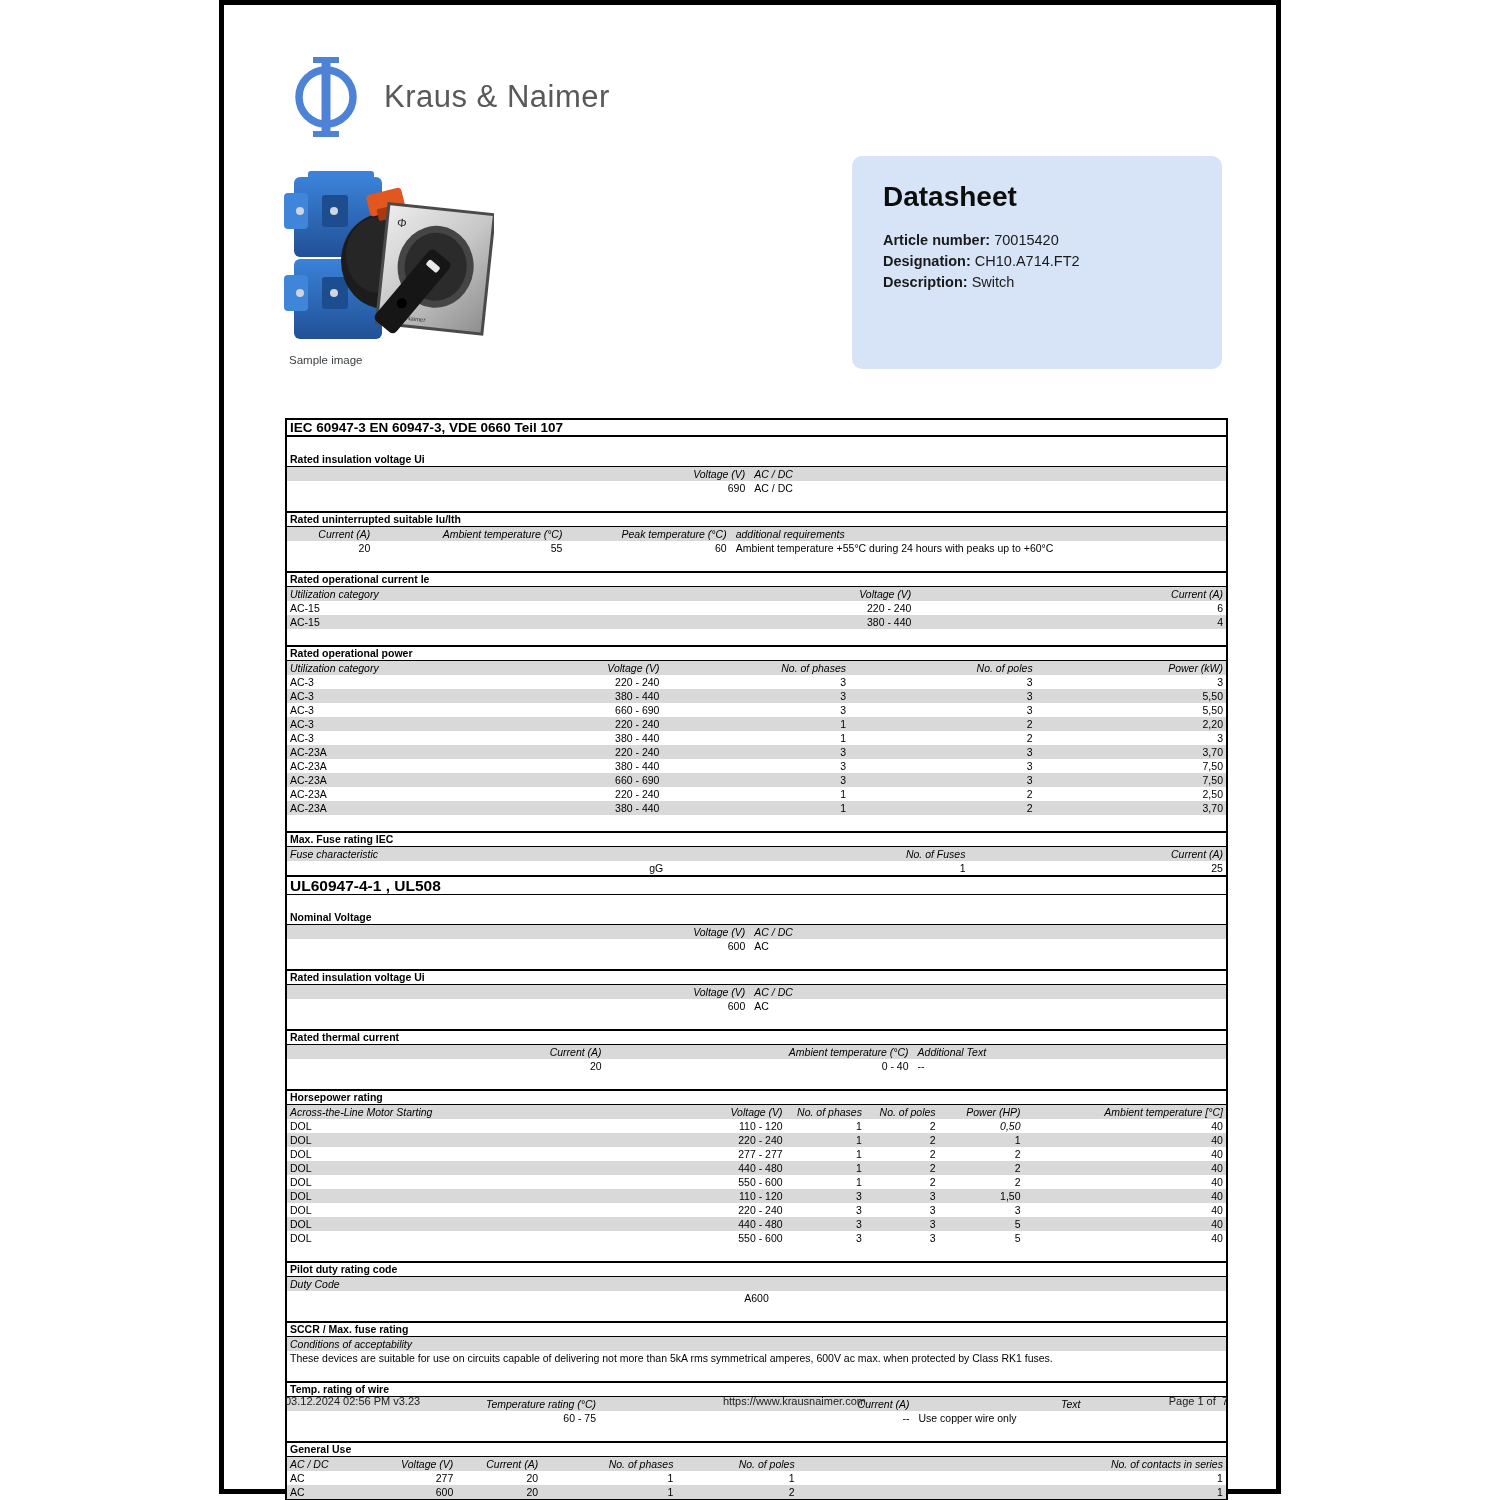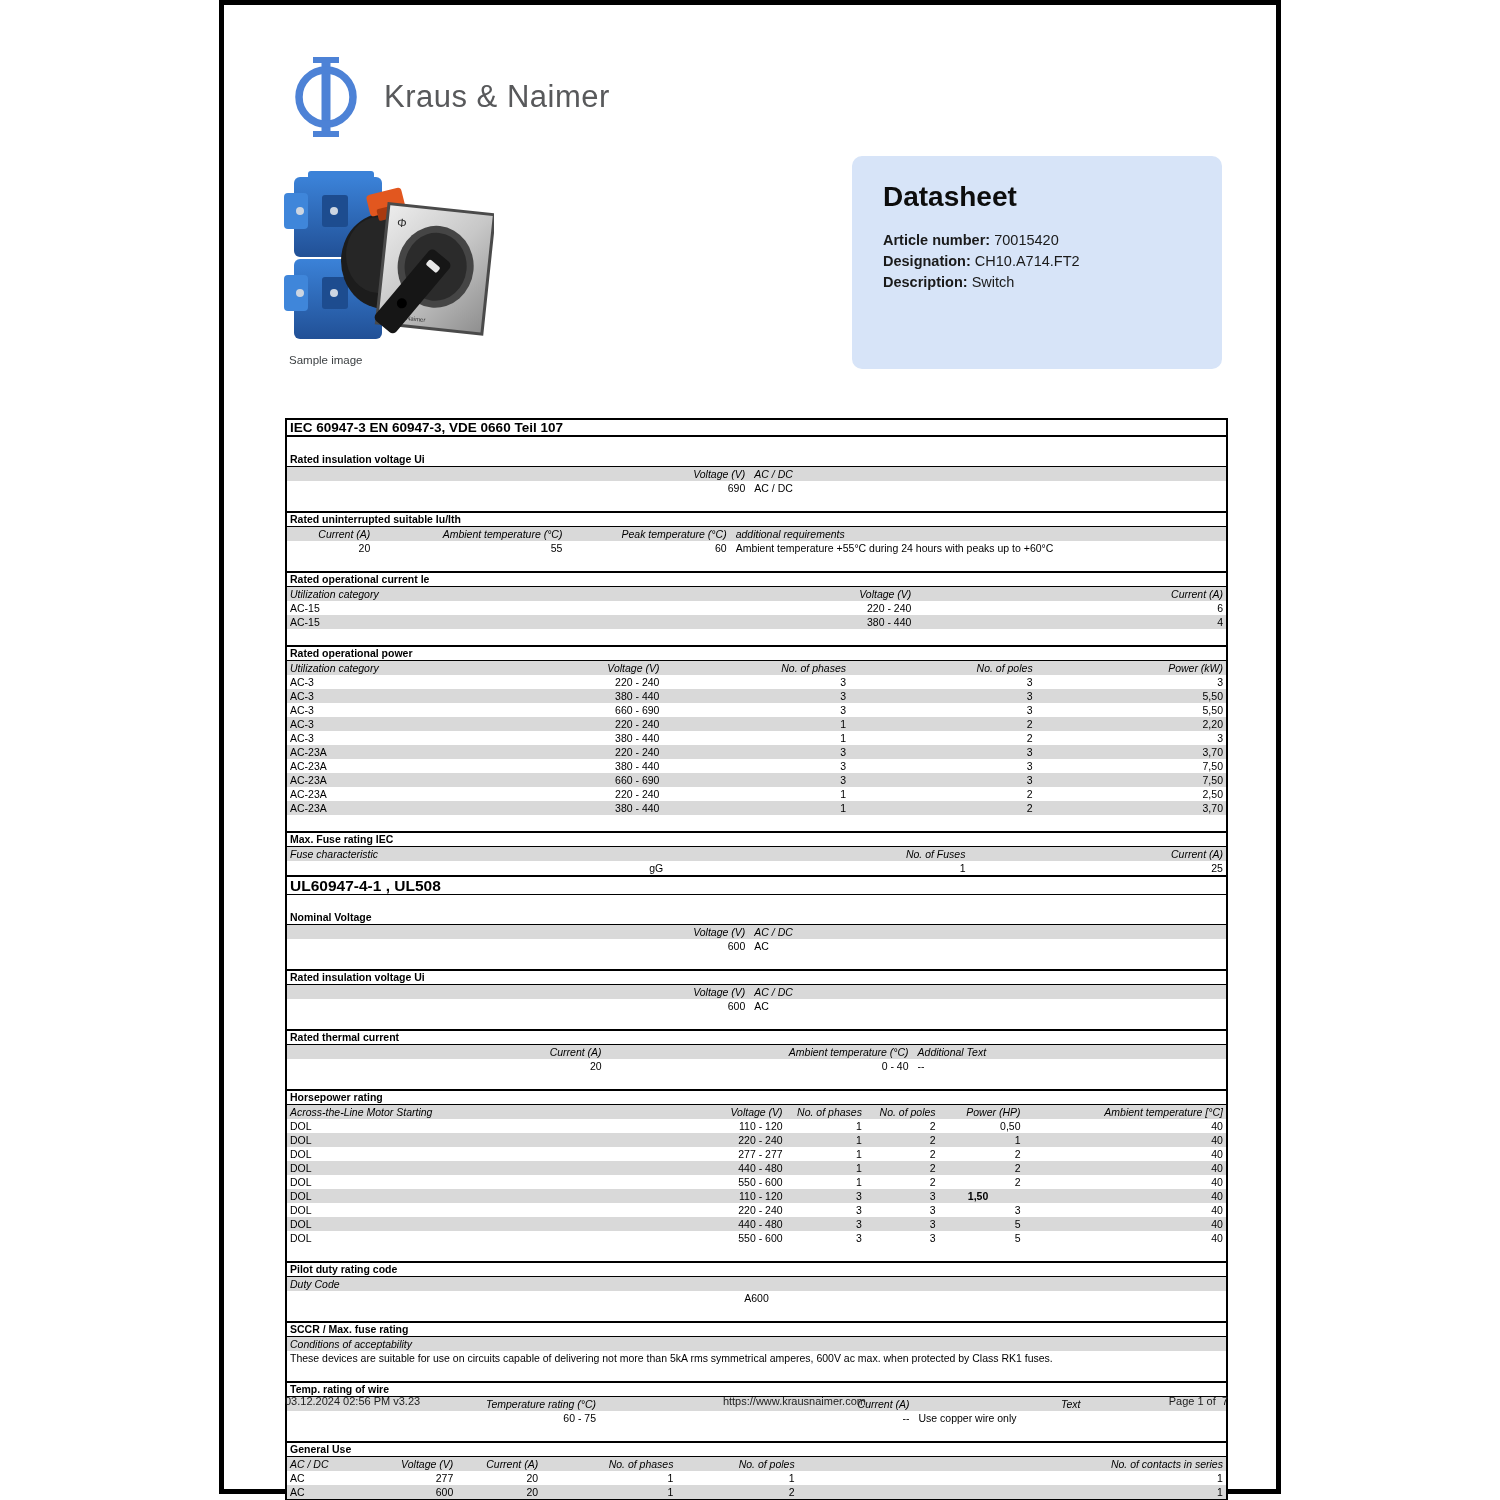--- a/index.html
+++ b/index.html
@@ -293,21 +293,21 @@
         <span class="cell" style="width: 8.5%; text-align: right;">No. of phases</span>
         <span class="cell" style="width: 7.9%; text-align: right;">No. of poles</span>
         <span class="cell" style="width: 9.1%; text-align: right;">Power (HP)</span>
         <span class="cell" style="width: 21.7%; text-align: right;">Ambient temperature [°C]</span>
       </div>
       <div class="row data">
         <span class="cell" style="width: 30%; text-align: left;">DOL</span>
         <span class="cell" style="width: 22.8%; text-align: right;">110 - 120</span>
         <span class="cell" style="width: 8.5%; text-align: right;">1</span>
         <span class="cell" style="width: 7.9%; text-align: right;">2</span>
-        <span class="cell" style="width: 9.1%; text-align: right;">0,50</span>
+        <span class="cell" style="width: 9.1%; text-align: right; font-style: italic;">0,50</span>
         <span class="cell" style="width: 21.7%; text-align: right;">40</span>
       </div>
       <div class="row data shade">
         <span class="cell" style="width: 30%; text-align: left;">DOL</span>
         <span class="cell" style="width: 22.8%; text-align: right;">220 - 240</span>
         <span class="cell" style="width: 8.5%; text-align: right;">1</span>
         <span class="cell" style="width: 7.9%; text-align: right;">2</span>
         <span class="cell" style="width: 9.1%; text-align: right;">1</span>
         <span class="cell" style="width: 21.7%; text-align: right;">40</span>
       </div>
@@ -333,21 +333,21 @@
         <span class="cell" style="width: 8.5%; text-align: right;">1</span>
         <span class="cell" style="width: 7.9%; text-align: right;">2</span>
         <span class="cell" style="width: 9.1%; text-align: right;">2</span>
         <span class="cell" style="width: 21.7%; text-align: right;">40</span>
       </div>
       <div class="row data shade">
         <span class="cell" style="width: 30%; text-align: left;">DOL</span>
         <span class="cell" style="width: 22.8%; text-align: right;">110 - 120</span>
         <span class="cell" style="width: 8.5%; text-align: right;">3</span>
         <span class="cell" style="width: 7.9%; text-align: right;">3</span>
-        <span class="cell" style="width: 9.1%; text-align: center; font-weight: bold;">1,50</span>
+        <span class="cell" style="width: 9.1%; text-align: right;">1,50</span>
         <span class="cell" style="width: 21.7%; text-align: right;">40</span>
       </div>
       <div class="row data">
         <span class="cell" style="width: 30%; text-align: left;">DOL</span>
         <span class="cell" style="width: 22.8%; text-align: right;">220 - 240</span>
         <span class="cell" style="width: 8.5%; text-align: right;">3</span>
         <span class="cell" style="width: 7.9%; text-align: right;">3</span>
         <span class="cell" style="width: 9.1%; text-align: right;">3</span>
         <span class="cell" style="width: 21.7%; text-align: right;">40</span>
       </div>

